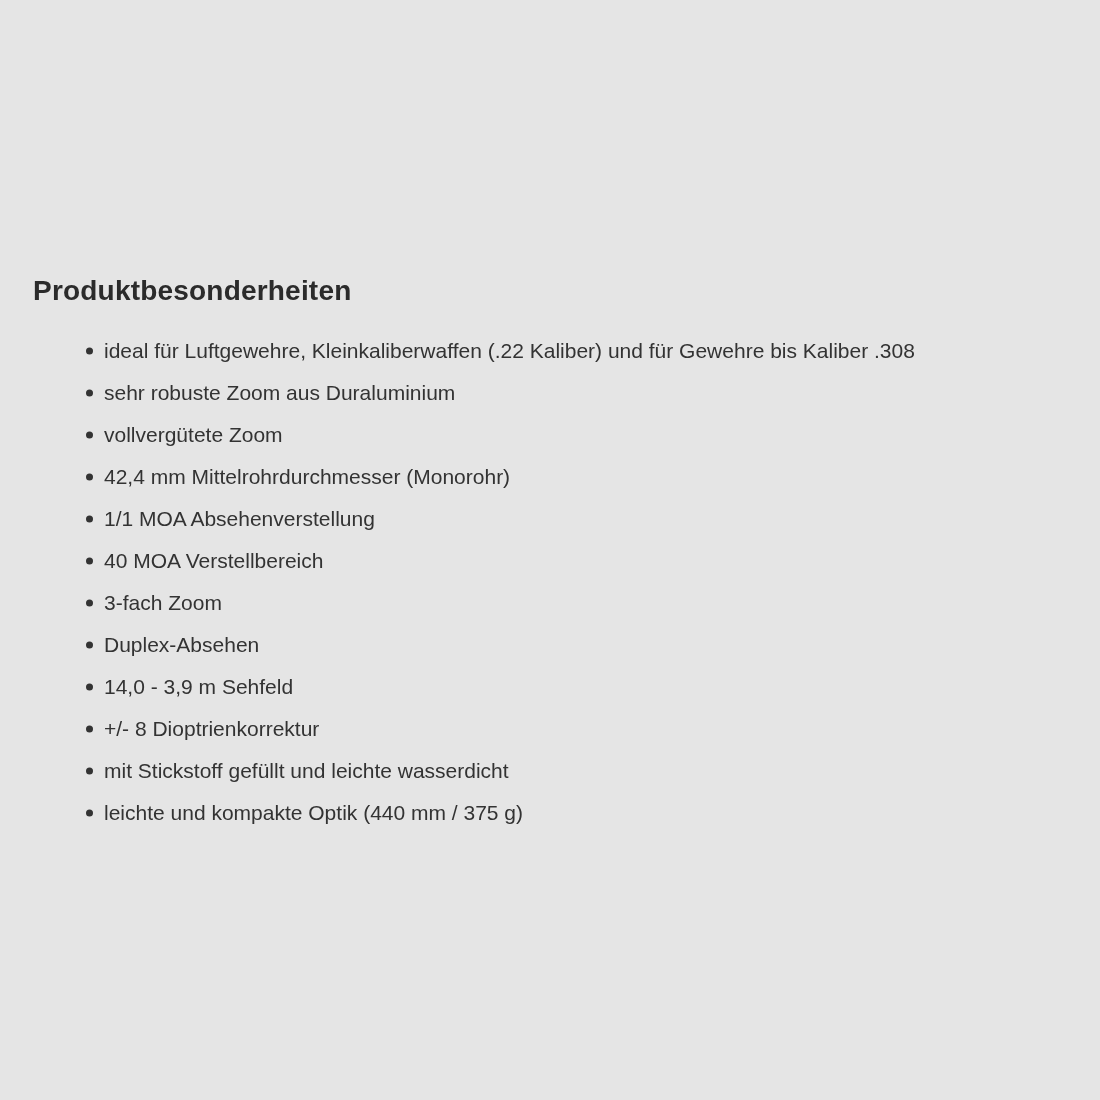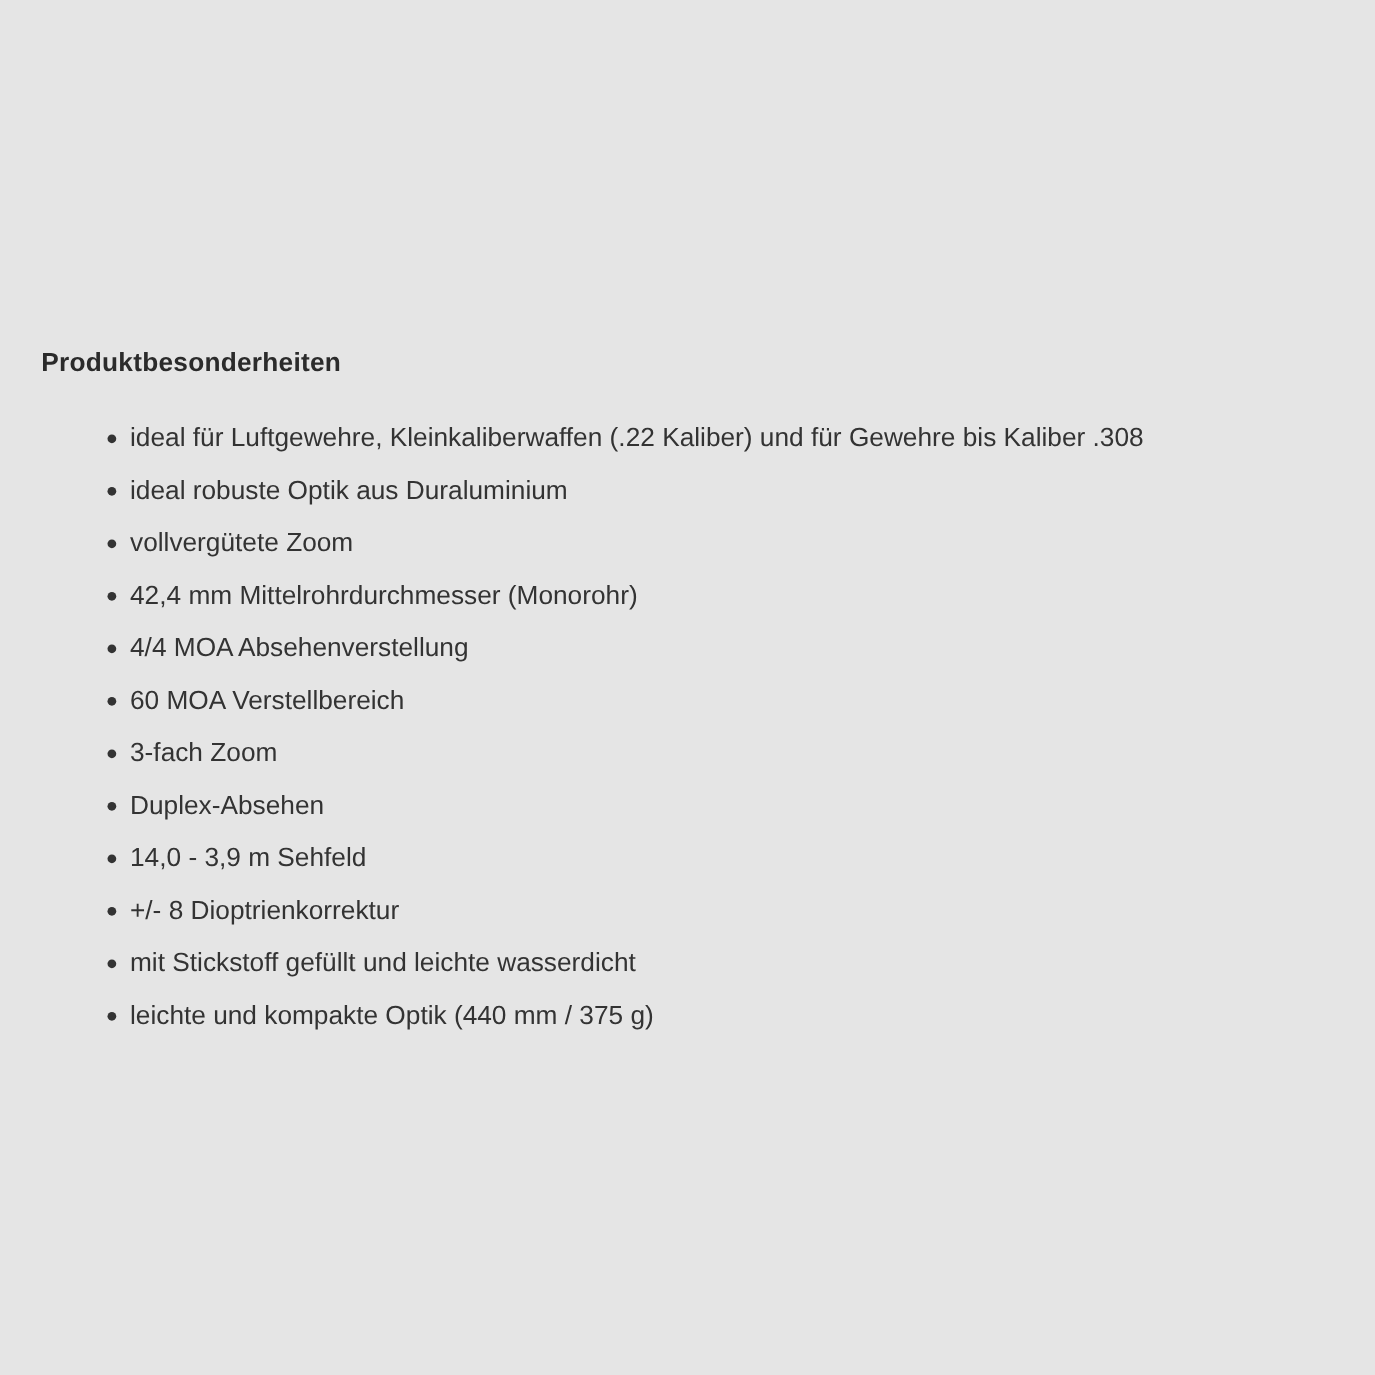--- a/index.html
+++ b/index.html
@@ -13,21 +13,21 @@
     font-family: "Liberation Sans", "DejaVu Sans", sans-serif;
     color: #333333;
     overflow: hidden;
   }
   .features-section {
     box-sizing: border-box;
     padding: 277px 20px 0 33px;
   }
   .features-title {
     margin: 0;
-    font-size: 21px;
+    font-size: 28px;
     line-height: 28px;
     font-weight: 700;
     color: #2b2b2b;
     letter-spacing: 0.2px;
   }
   .feature-list {
     list-style: none;
     margin: 25px 0 0 0;
     padding: 0;
   }
@@ -54,33 +54,33 @@
 </head>
 <body>
 
 <section class="features-section">
   <h2 class="features-title">Produktbesonderheiten</h2>
   <ul class="feature-list">
     <li class="feature-item">
       <span>ideal für Luftgewehre, Kleinkaliberwaffen (.22 Kaliber) und für Gewehre bis Kaliber .308</span>
     </li>
     <li class="feature-item">
-      <span>ideal robuste Optik aus Duraluminium</span>
+      <span>sehr robuste Zoom aus Duraluminium</span>
     </li>
     <li class="feature-item">
       <span>vollvergütete Zoom</span>
     </li>
     <li class="feature-item">
       <span>42,4 mm Mittelrohrdurchmesser (Monorohr)</span>
     </li>
     <li class="feature-item">
-      <span>4/4 MOA Absehenverstellung</span>
+      <span>1/1 MOA Absehenverstellung</span>
     </li>
     <li class="feature-item">
-      <span>60 MOA Verstellbereich</span>
+      <span>40 MOA Verstellbereich</span>
     </li>
     <li class="feature-item">
       <span>3-fach Zoom</span>
     </li>
     <li class="feature-item">
       <span>Duplex-Absehen</span>
     </li>
     <li class="feature-item">
       <span>14,0 - 3,9 m Sehfeld</span>
     </li>

